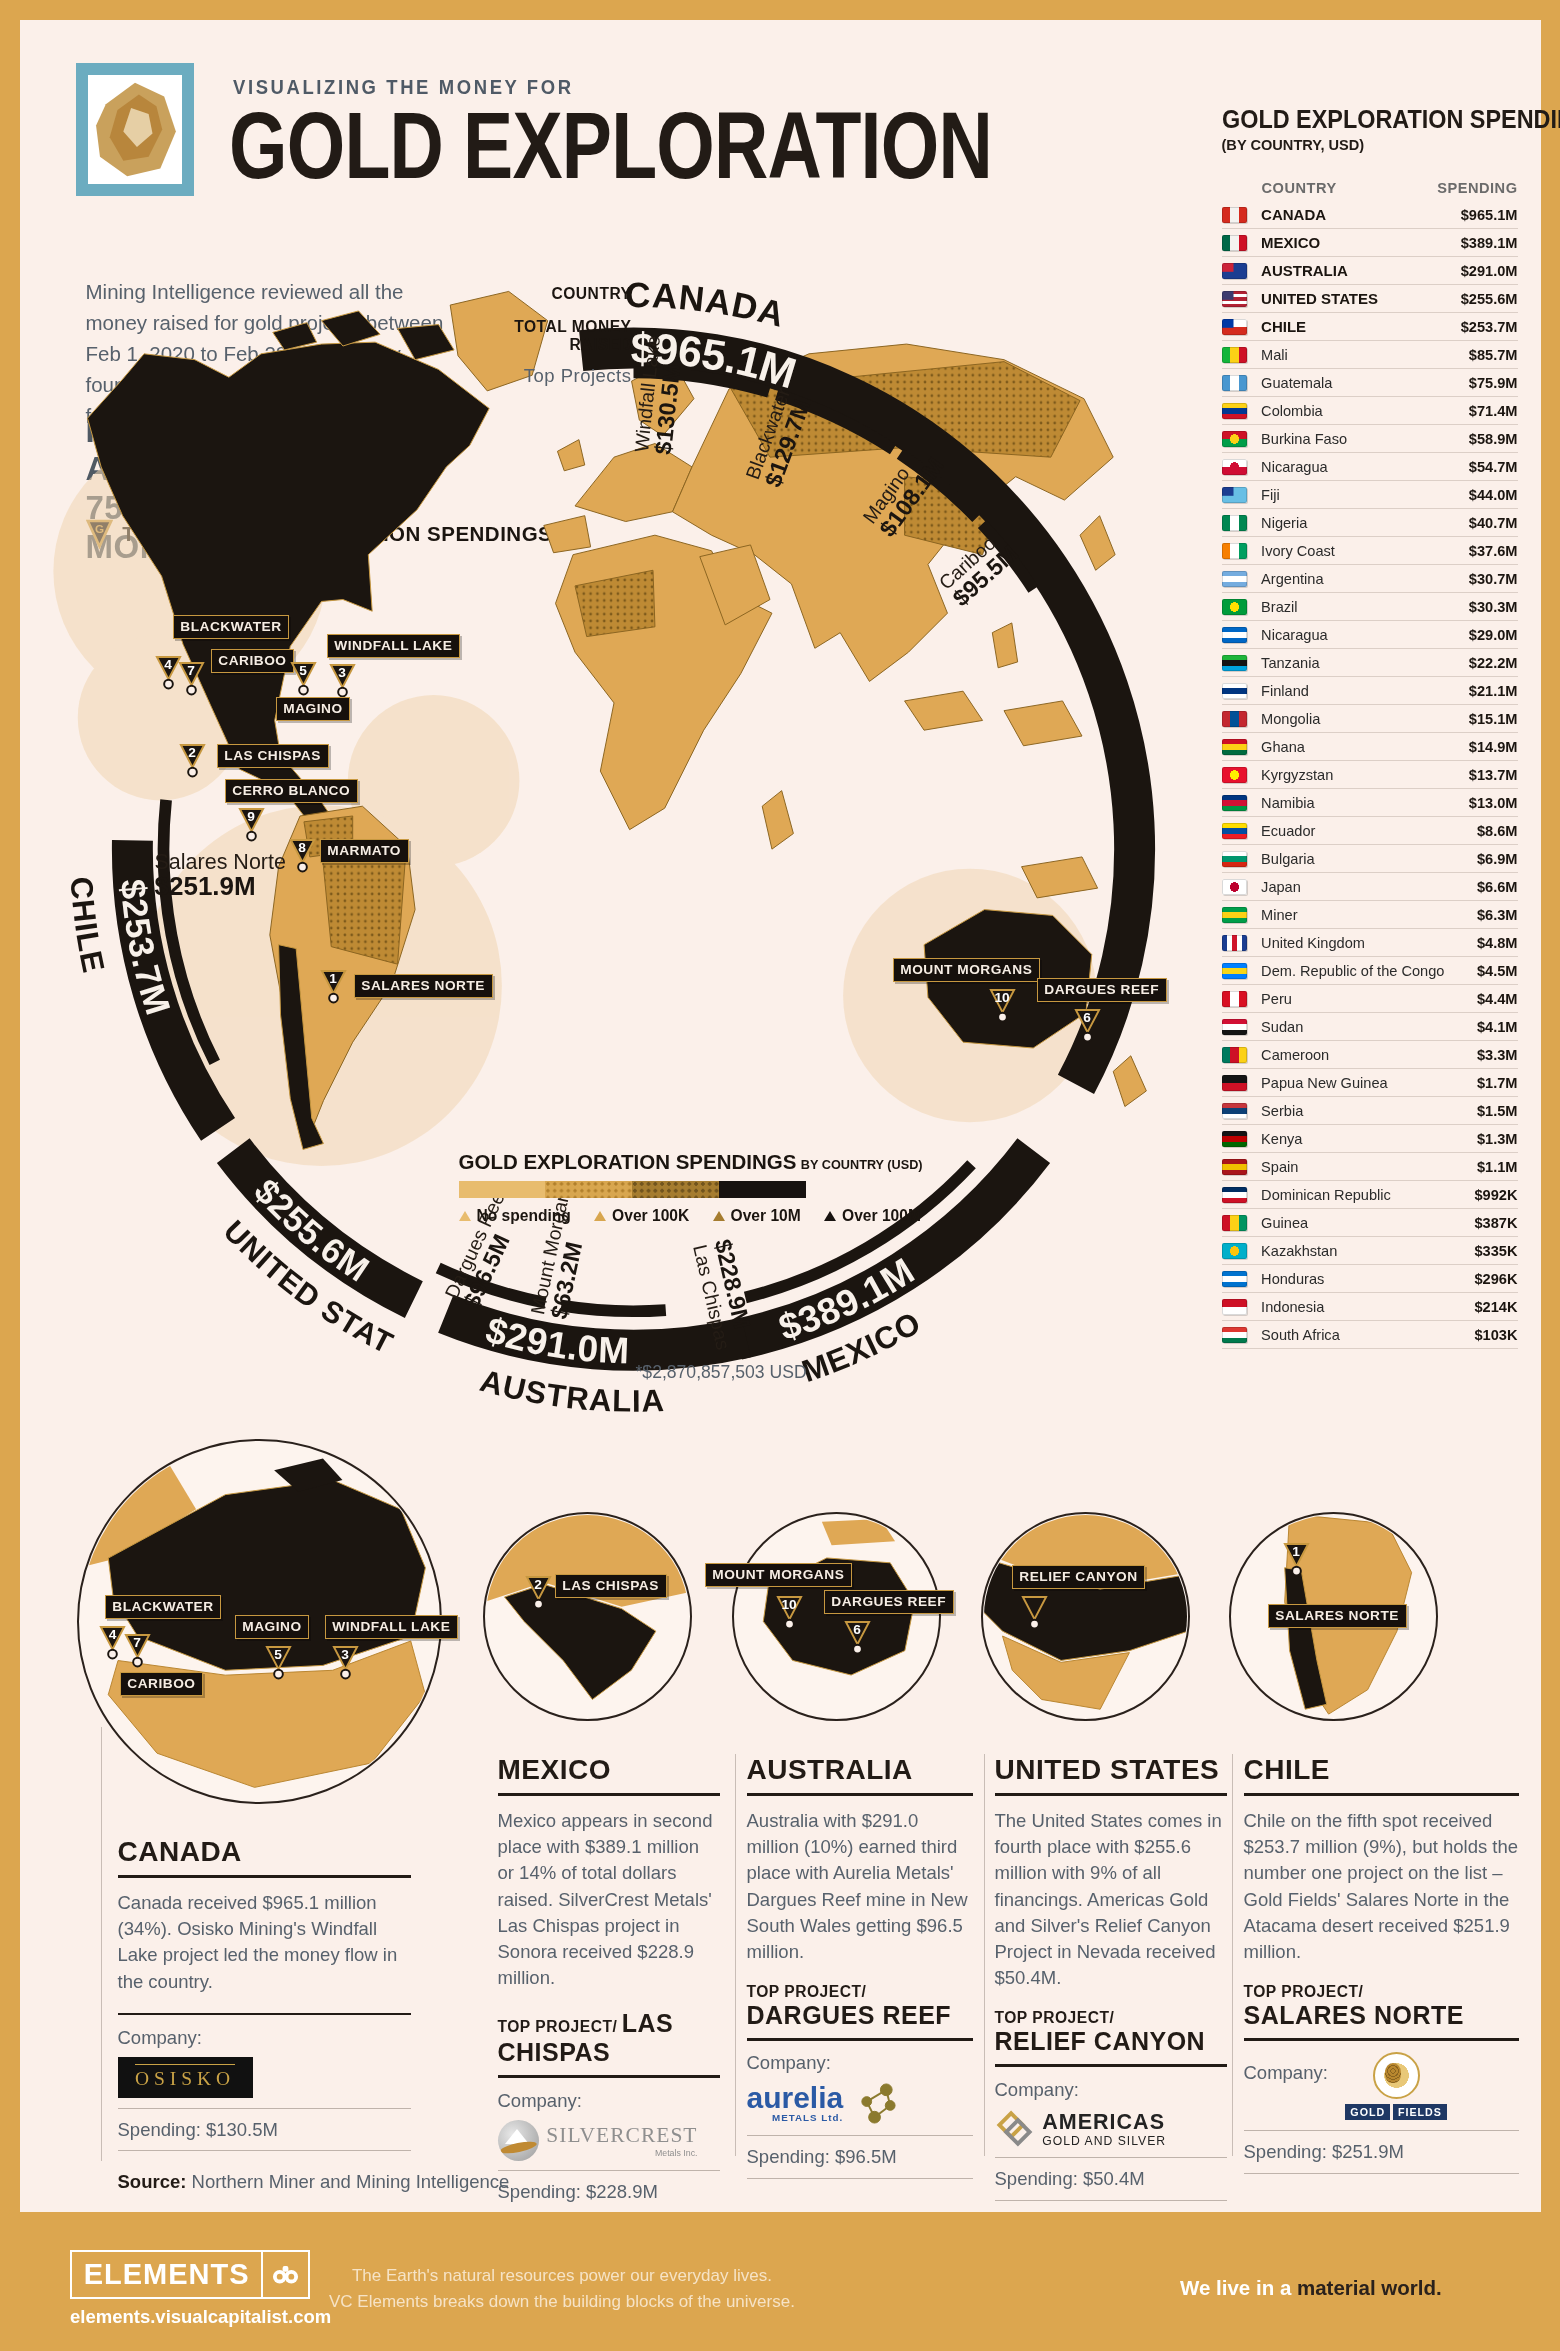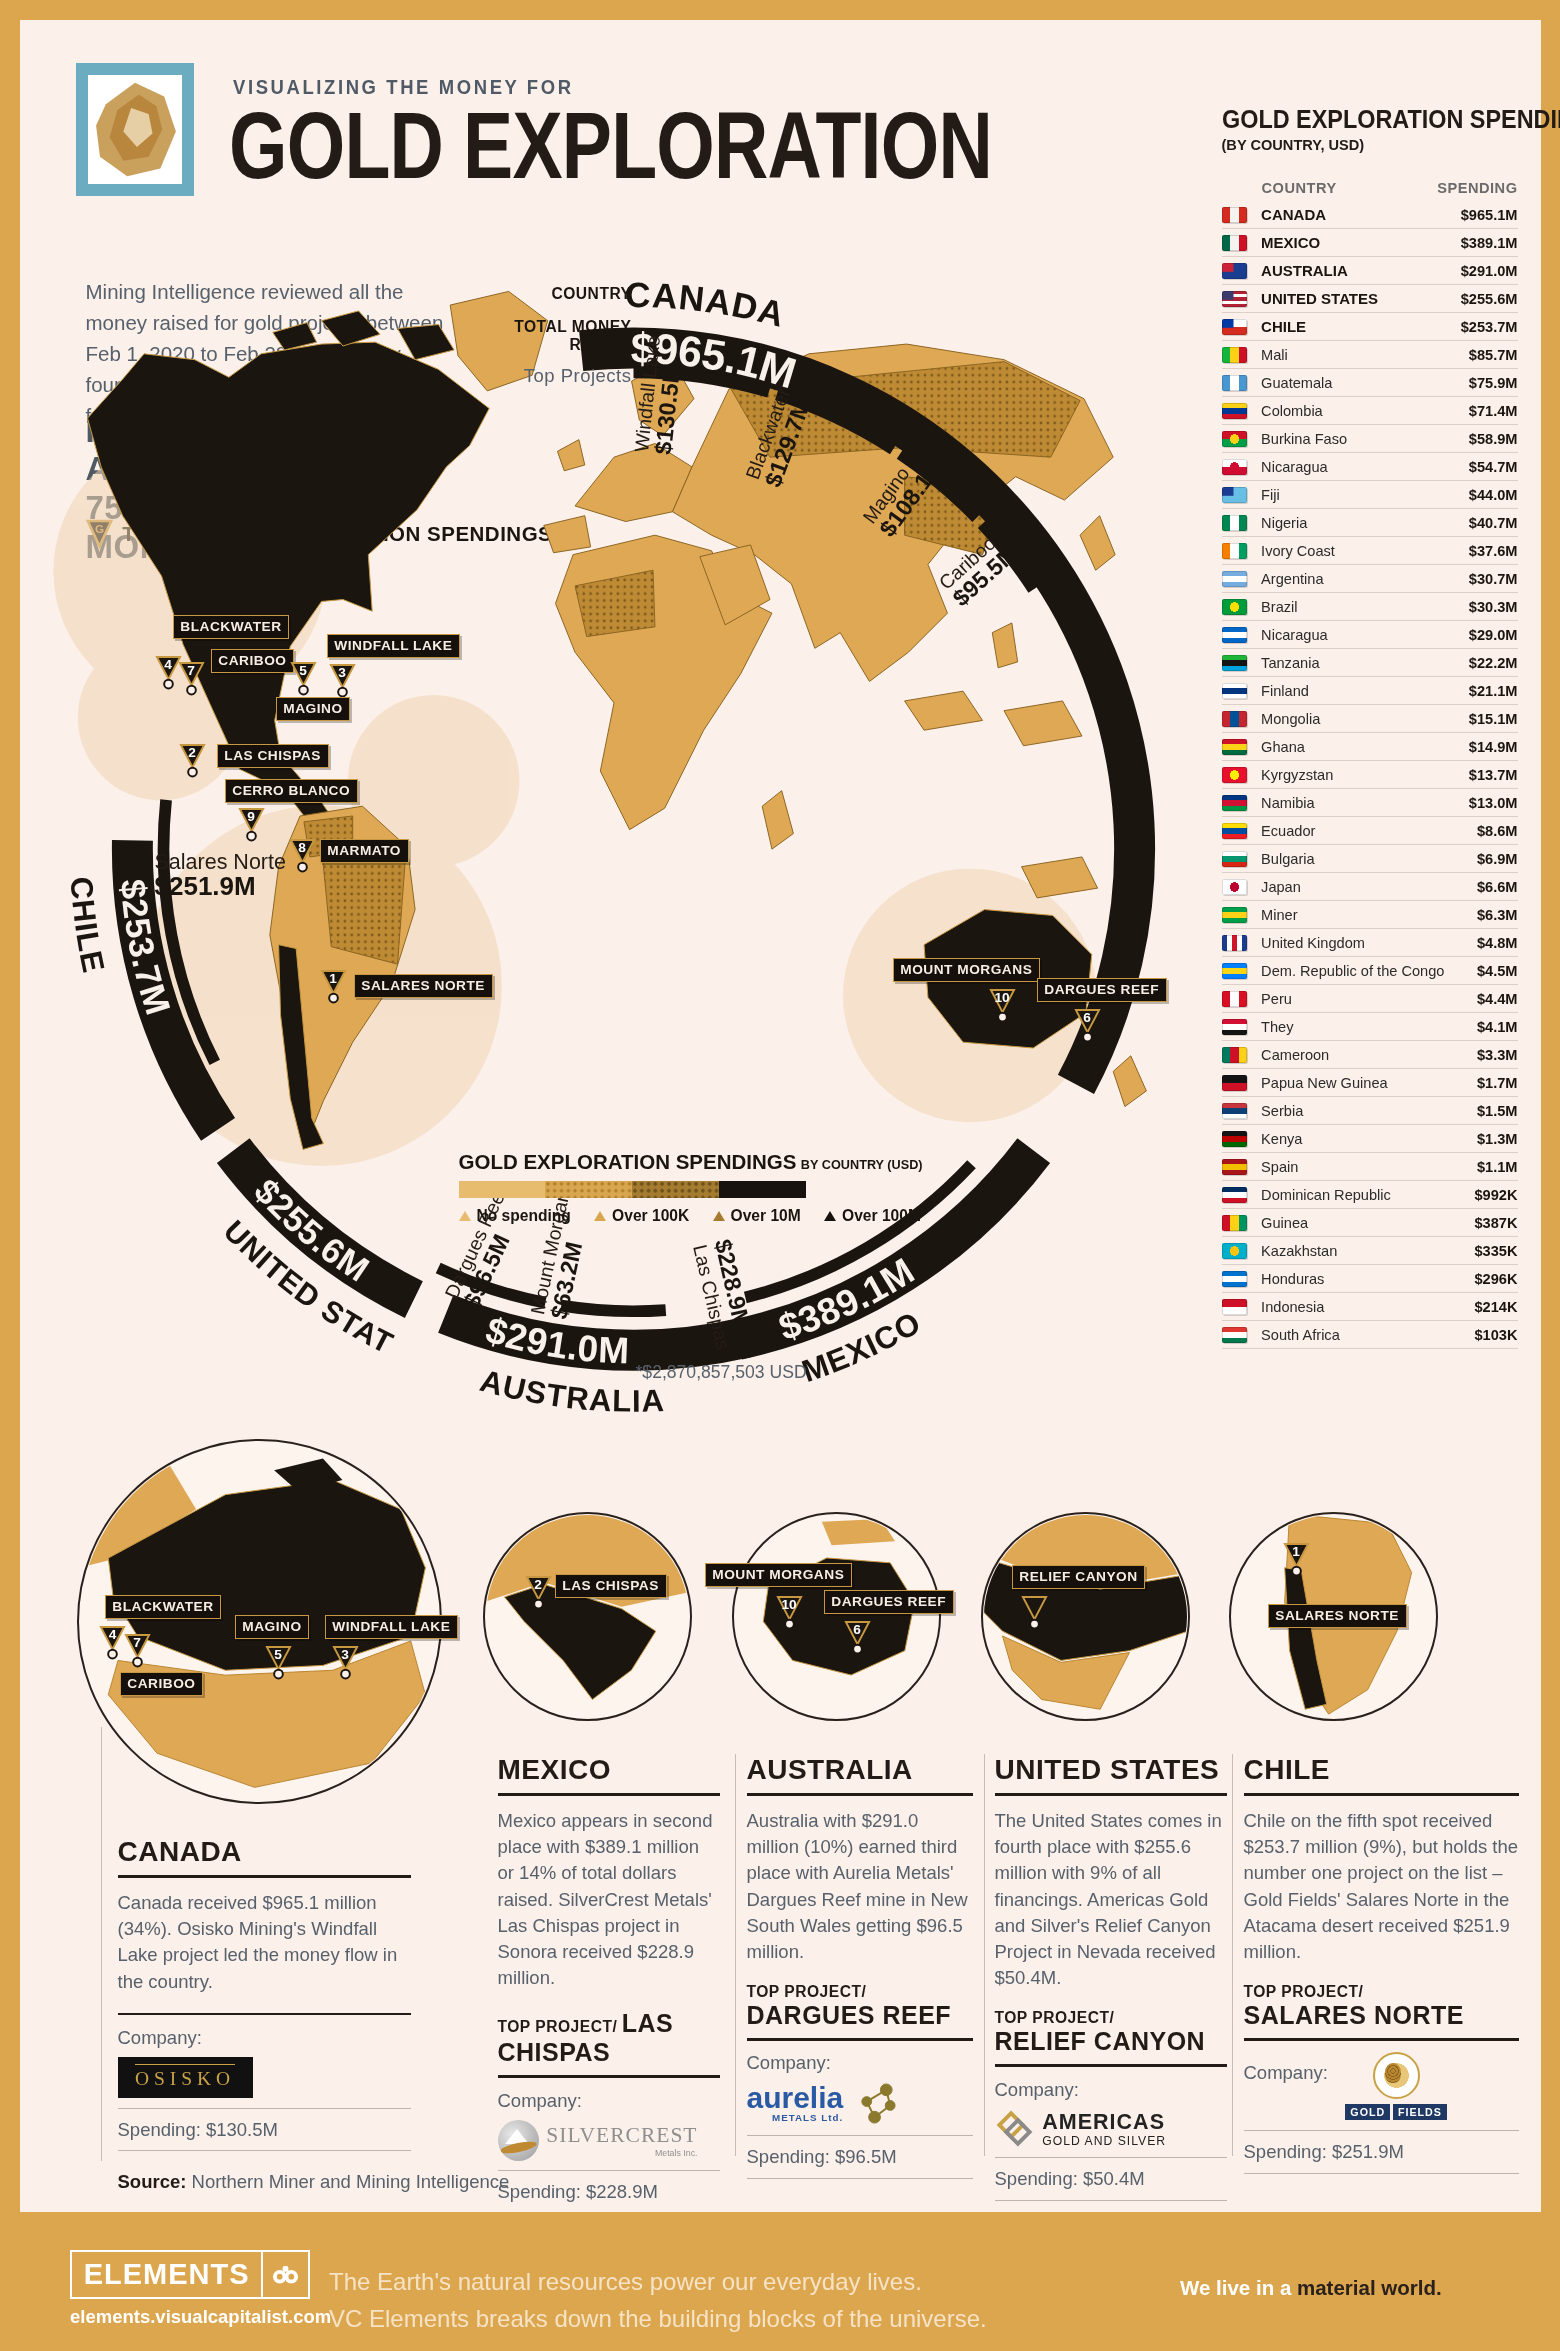--- a/index.html
+++ b/index.html
@@ -88,21 +88,21 @@
   .gf-circ{width:43px;height:43px;border-radius:50%;border:2.9px solid #C9A246;background:radial-gradient(circle,#E8C878 0 40%,#fff 41%);background-color:#fff;position:relative;}
   .gf-circ:before{content:"";position:absolute;left:10.7px;top:8.8px;width:15.6px;height:19.5px;border-radius:50% 50% 45% 45%;background:repeating-radial-gradient(circle at 50% 40%,#B8872F 0 2px,#8a6420 2px 2.9px);}
   .gf-text{display:flex;gap:2.9px;margin-top:4.9px;}
   .gf-text span{background:#1F3864;color:#fff;font-weight:700;font-size:10.7px;letter-spacing:1px;padding:2px 4.9px;}
   
   .footer{position:absolute;left:0;top:2212px;width:1560px;height:139px;background:#DCA64F;}
   .el-box{position:absolute;left:70px;top:38px;border:2.9px solid #fff;display:flex;align-items:stretch;}
   .el-name{color:#fff;font-weight:700;font-size:29px;letter-spacing:1px;padding:5.9px 11.7px;}
   .el-icon{border-left:2.9px solid #fff;width:45px;display:flex;align-items:center;justify-content:center;}
   .el-url{position:absolute;left:70px;top:94px;color:#fff;font-weight:700;font-size:18.5px;}
-  .tagline{position:absolute;left:329px;top:51px;color:#F6E3C6;font-size:24px;line-height:1.55;}
+  .tagline{position:absolute;left:329px;top:51px;color:#F6E3C6;font-size:17px;line-height:1.55;text-align:center;}
   .closing{position:absolute;left:1180px;top:64px;font-size:20.5px;font-weight:700;}
   .closing .w{color:#fff;} .closing .d{color:#2A211C;}
   
   .band{fill:none;stroke:#1B1510;stroke-width:42;}
   .thin{fill:none;stroke:#1B1510;stroke-width:12;}
   .tpath{fill:none;stroke:none;}
   text.amt{font-family:"Liberation Sans",sans-serif;font-weight:700;fill:#F8F1EA;}
   text.cname{font-family:"Liberation Sans",sans-serif;font-weight:700;fill:#1B1510;letter-spacing:1px;}
 </style>
 </head>
@@ -483,21 +483,21 @@
           <span class="tname">Dem. Republic of the Congo</span>
           <span class="tval">$4.5M</span>
         </div>
           <div class="trow">
           <span class="tflag" style="background: linear-gradient(to right, rgb(217, 16, 35) 0%, rgb(217, 16, 35) 33.3%, rgb(255, 255, 255) 33.3%, rgb(255, 255, 255) 66.7%, rgb(217, 16, 35) 66.7%, rgb(217, 16, 35) 100%) 0px 0px / 100% 100% no-repeat;"></span>
           <span class="tname">Peru</span>
           <span class="tval">$4.4M</span>
         </div>
           <div class="trow">
           <span class="tflag" style="background: linear-gradient(rgb(210, 16, 52) 0%, rgb(210, 16, 52) 33.3%, rgb(255, 255, 255) 33.3%, rgb(255, 255, 255) 66.7%, rgb(20, 20, 20) 66.7%, rgb(20, 20, 20) 100%) 0px 0px / 100% 100% no-repeat;"></span>
-          <span class="tname">They</span>
+          <span class="tname">Sudan</span>
           <span class="tval">$4.1M</span>
         </div>
           <div class="trow">
           <span class="tflag" style="background: linear-gradient(to right, rgb(0, 122, 94) 0%, rgb(0, 122, 94) 33.3%, rgb(206, 17, 38) 33.3%, rgb(206, 17, 38) 66.7%, rgb(252, 209, 22) 66.7%, rgb(252, 209, 22) 100%) 0px 0px / 100% 100% no-repeat;"></span>
           <span class="tname">Cameroon</span>
           <span class="tval">$3.3M</span>
         </div>
           <div class="trow">
           <span class="tflag" style="background: linear-gradient(rgb(20, 20, 20) 0%, rgb(20, 20, 20) 50%, rgb(206, 17, 38) 50%, rgb(206, 17, 38) 100%) 0px 0px / 100% 100% no-repeat;"></span>
           <span class="tname">Papua New Guinea</span>

